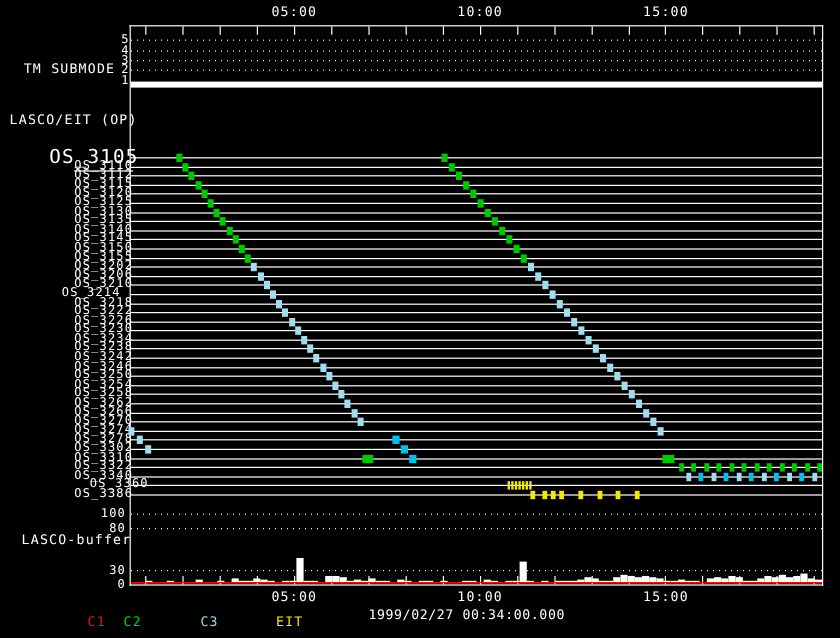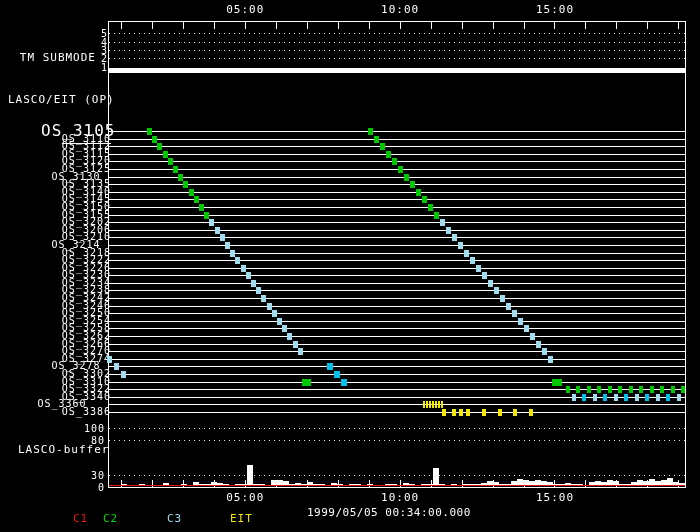--- a/index.html
+++ b/index.html
@@ -18,21 +18,21 @@
 
   <div class="abs axis" style="left:108px;top:21px;width:578px;height:1px;"></div>
   <div class="abs axis" style="left:108px;top:21px;width:1px;height:467px;"></div>
   <div class="abs axis" style="left:685px;top:21px;width:1px;height:467px;"></div>
   <div class="abs axis" style="left:108px;top:487px;width:578px;height:1px;"></div>
 
   <span class="abs lbl right" style="left:10px;top:51px;width:86px;text-align:right;">TM SUBMODE</span>
   <span class="abs lbl" style="left:8px;top:93px;">LASCO/EIT (OP)</span>
   <span class="abs lbl" style="left:18px;top:443px;">LASCO-buffer</span>
 
-  <span class="abs lbl" style="left:307px;top:506px;letter-spacing:0.5px;">1999/05/05 00:34:00.000</span>
+  <span class="abs lbl" style="left:307px;top:506px;letter-spacing:0.5px;">1999/02/27 00:34:00.000</span>
 
   <span class="abs lbl" style="left: 42px; top: 512px; color: rgb(232, 24, 24); margin-left: 31px;">C1</span>
   <span class="abs lbl" style="left: 103px; top: 512px; color: rgb(0, 216, 0);">C2</span>
   <span class="abs lbl" style="left: 167px; top: 512px; color: rgb(156, 216, 236);">C3</span>
   <span class="abs lbl" style="left: 230px; top: 512px; color: rgb(240, 228, 0);">EIT</span>
 
   <div id="dyn" class="abs" style="left:0;top:0;width:700px;height:532px;">
       <div style="position: absolute; left: 120.91px; top: 22px; width: 1px; height: 7px; background: rgb(255, 255, 255);"></div>
       <div style="position: absolute; left: 120.91px; top: 480px; width: 1px; height: 7px; background: rgb(255, 255, 255);"></div>
       <div style="position: absolute; left: 151.88px; top: 22px; width: 1px; height: 7px; background: rgb(255, 255, 255);"></div>
@@ -93,21 +93,21 @@
       <div style="position: absolute; left: 41px; top: 133.595px; width: 70px; color: rgb(255, 255, 255); font-size: 10px; letter-spacing: 1px; text-align: right; line-height: 10px; white-space: pre; text-decoration: underline;">OS_3110</div>
       <div style="position: absolute; left: 109px; top: 146.19px; width: 576px; height: 1px; background: rgb(255, 255, 255);"></div>
       <div style="position: absolute; left: 41px; top: 141.19px; width: 70px; color: rgb(255, 255, 255); font-size: 10px; letter-spacing: 1px; text-align: right; line-height: 10px; white-space: pre;">OS_3112</div>
       <div style="position: absolute; left: 109px; top: 153.785px; width: 576px; height: 1px; background: rgb(255, 255, 255);"></div>
       <div style="position: absolute; left: 41px; top: 148.785px; width: 70px; color: rgb(255, 255, 255); font-size: 10px; letter-spacing: 1px; text-align: right; line-height: 10px; white-space: pre;">OS_3115</div>
       <div style="position: absolute; left: 109px; top: 161.38px; width: 576px; height: 1px; background: rgb(255, 255, 255);"></div>
       <div style="position: absolute; left: 41px; top: 156.38px; width: 70px; color: rgb(255, 255, 255); font-size: 10px; letter-spacing: 1px; text-align: right; line-height: 10px; white-space: pre;">OS_3120</div>
       <div style="position: absolute; left: 109px; top: 168.975px; width: 576px; height: 1px; background: rgb(255, 255, 255);"></div>
       <div style="position: absolute; left: 41px; top: 163.975px; width: 70px; color: rgb(255, 255, 255); font-size: 10px; letter-spacing: 1px; text-align: right; line-height: 10px; white-space: pre;">OS_3125</div>
       <div style="position: absolute; left: 109px; top: 176.57px; width: 576px; height: 1px; background: rgb(255, 255, 255);"></div>
-      <div style="position: absolute; left: 41px; top: 171.57px; width: 70px; color: rgb(255, 255, 255); font-size: 10px; letter-spacing: 1px; text-align: center; line-height: 10px; white-space: pre;">OS_3130</div>
+      <div style="position: absolute; left: 41px; top: 171.57px; width: 70px; color: rgb(255, 255, 255); font-size: 10px; letter-spacing: 1px; text-align: right; line-height: 10px; white-space: pre;">OS_3130</div>
       <div style="position: absolute; left: 109px; top: 184.165px; width: 576px; height: 1px; background: rgb(255, 255, 255);"></div>
       <div style="position: absolute; left: 41px; top: 179.165px; width: 70px; color: rgb(255, 255, 255); font-size: 10px; letter-spacing: 1px; text-align: right; line-height: 10px; white-space: pre;">OS_3135</div>
       <div style="position: absolute; left: 109px; top: 191.76px; width: 576px; height: 1px; background: rgb(255, 255, 255);"></div>
       <div style="position: absolute; left: 41px; top: 186.76px; width: 70px; color: rgb(255, 255, 255); font-size: 10px; letter-spacing: 1px; text-align: right; line-height: 10px; white-space: pre;">OS_3140</div>
       <div style="position: absolute; left: 109px; top: 199.355px; width: 576px; height: 1px; background: rgb(255, 255, 255);"></div>
       <div style="position: absolute; left: 41px; top: 194.355px; width: 70px; color: rgb(255, 255, 255); font-size: 10px; letter-spacing: 1px; text-align: right; line-height: 10px; white-space: pre;">OS_3145</div>
       <div style="position: absolute; left: 109px; top: 206.95px; width: 576px; height: 1px; background: rgb(255, 255, 255);"></div>
       <div style="position: absolute; left: 41px; top: 201.95px; width: 70px; color: rgb(255, 255, 255); font-size: 10px; letter-spacing: 1px; text-align: right; line-height: 10px; white-space: pre;">OS_3150</div>
       <div style="position: absolute; left: 109px; top: 214.545px; width: 576px; height: 1px; background: rgb(255, 255, 255);"></div>
       <div style="position: absolute; left: 41px; top: 209.545px; width: 70px; color: rgb(255, 255, 255); font-size: 10px; letter-spacing: 1px; text-align: right; line-height: 10px; white-space: pre;">OS_3155</div>
@@ -143,31 +143,31 @@
       <div style="position: absolute; left: 41px; top: 323.47px; width: 70px; color: rgb(255, 255, 255); font-size: 10px; letter-spacing: 1px; text-align: right; line-height: 10px; white-space: pre;">OS_3258</div>
       <div style="position: absolute; left: 109px; top: 336.065px; width: 576px; height: 1px; background: rgb(255, 255, 255);"></div>
       <div style="position: absolute; left: 41px; top: 331.065px; width: 70px; color: rgb(255, 255, 255); font-size: 10px; letter-spacing: 1px; text-align: right; line-height: 10px; white-space: pre;">OS_3262</div>
       <div style="position: absolute; left: 109px; top: 343.66px; width: 576px; height: 1px; background: rgb(255, 255, 255);"></div>
       <div style="position: absolute; left: 41px; top: 338.66px; width: 70px; color: rgb(255, 255, 255); font-size: 10px; letter-spacing: 1px; text-align: right; line-height: 10px; white-space: pre;">OS_3266</div>
       <div style="position: absolute; left: 109px; top: 351.255px; width: 576px; height: 1px; background: rgb(255, 255, 255);"></div>
       <div style="position: absolute; left: 41px; top: 346.255px; width: 70px; color: rgb(255, 255, 255); font-size: 10px; letter-spacing: 1px; text-align: right; line-height: 10px; white-space: pre;">OS_3270</div>
       <div style="position: absolute; left: 109px; top: 358.85px; width: 576px; height: 1px; background: rgb(255, 255, 255);"></div>
       <div style="position: absolute; left: 41px; top: 353.85px; width: 70px; color: rgb(255, 255, 255); font-size: 10px; letter-spacing: 1px; text-align: right; line-height: 10px; white-space: pre;">OS_3274</div>
       <div style="position: absolute; left: 109px; top: 366.445px; width: 576px; height: 1px; background: rgb(255, 255, 255);"></div>
-      <div style="position: absolute; left: 41px; top: 361.445px; width: 70px; color: rgb(255, 255, 255); font-size: 10px; letter-spacing: 1px; text-align: center; line-height: 10px; white-space: pre;">OS_3278</div>
+      <div style="position: absolute; left: 41px; top: 361.445px; width: 70px; color: rgb(255, 255, 255); font-size: 10px; letter-spacing: 1px; text-align: right; line-height: 10px; white-space: pre;">OS_3278</div>
       <div style="position: absolute; left: 109px; top: 374.04px; width: 576px; height: 1px; background: rgb(255, 255, 255);"></div>
       <div style="position: absolute; left: 41px; top: 369.04px; width: 70px; color: rgb(255, 255, 255); font-size: 10px; letter-spacing: 1px; text-align: right; line-height: 10px; white-space: pre;">OS_3302</div>
       <div style="position: absolute; left: 109px; top: 381.635px; width: 576px; height: 1px; background: rgb(255, 255, 255);"></div>
       <div style="position: absolute; left: 41px; top: 376.635px; width: 70px; color: rgb(255, 255, 255); font-size: 10px; letter-spacing: 1px; text-align: right; line-height: 10px; white-space: pre;">OS_3310</div>
       <div style="position: absolute; left: 109px; top: 389.23px; width: 576px; height: 1px; background: rgb(255, 255, 255);"></div>
       <div style="position: absolute; left: 41px; top: 384.23px; width: 70px; color: rgb(255, 255, 255); font-size: 10px; letter-spacing: 1px; text-align: right; line-height: 10px; white-space: pre;">OS_3322</div>
       <div style="position: absolute; left: 109px; top: 396.825px; width: 576px; height: 1px; background: rgb(255, 255, 255);"></div>
       <div style="position: absolute; left: 41px; top: 391.825px; width: 70px; color: rgb(255, 255, 255); font-size: 10px; letter-spacing: 1px; text-align: right; line-height: 10px; white-space: pre;">OS_3340</div>
       <div style="position: absolute; left: 109px; top: 404.42px; width: 576px; height: 1px; background: rgb(255, 255, 255);"></div>
-      <div style="position: absolute; left: 27px; top: 399.42px; width: 70px; color: rgb(255, 255, 255); font-size: 10px; letter-spacing: 1px; text-align: center; line-height: 10px; white-space: pre;">OS_3360</div>
+      <div style="position: absolute; left: 54px; top: 399.42px; width: 70px; color: rgb(255, 255, 255); font-size: 10px; letter-spacing: 1px; text-align: right; line-height: 10px; white-space: pre;">OS_3360</div>
       <div style="position: absolute; left: 109px; top: 412.015px; width: 576px; height: 1px; background: rgb(255, 255, 255);"></div>
       <div style="position: absolute; left: 41px; top: 407.015px; width: 70px; color: rgb(255, 255, 255); font-size: 10px; letter-spacing: 1px; text-align: right; line-height: 10px; white-space: pre;">OS_3386</div>
       <div style="position: absolute; left: 146.991px; top: 128px; width: 5px; height: 7px; background: rgb(0, 200, 0);"></div>
       <div style="position: absolute; left: 152.194px; top: 135.595px; width: 5px; height: 7px; background: rgb(0, 200, 0);"></div>
       <div style="position: absolute; left: 157.397px; top: 143.19px; width: 5px; height: 7px; background: rgb(0, 200, 0);"></div>
       <div style="position: absolute; left: 162.6px; top: 150.785px; width: 5px; height: 7px; background: rgb(0, 200, 0);"></div>
       <div style="position: absolute; left: 167.803px; top: 158.38px; width: 5px; height: 7px; background: rgb(0, 200, 0);"></div>
       <div style="position: absolute; left: 173.006px; top: 165.975px; width: 5px; height: 7px; background: rgb(0, 200, 0);"></div>
       <div style="position: absolute; left: 178.209px; top: 173.57px; width: 5px; height: 7px; background: rgb(0, 200, 0);"></div>
       <div style="position: absolute; left: 183.412px; top: 181.165px; width: 5px; height: 7px; background: rgb(0, 200, 0);"></div>

